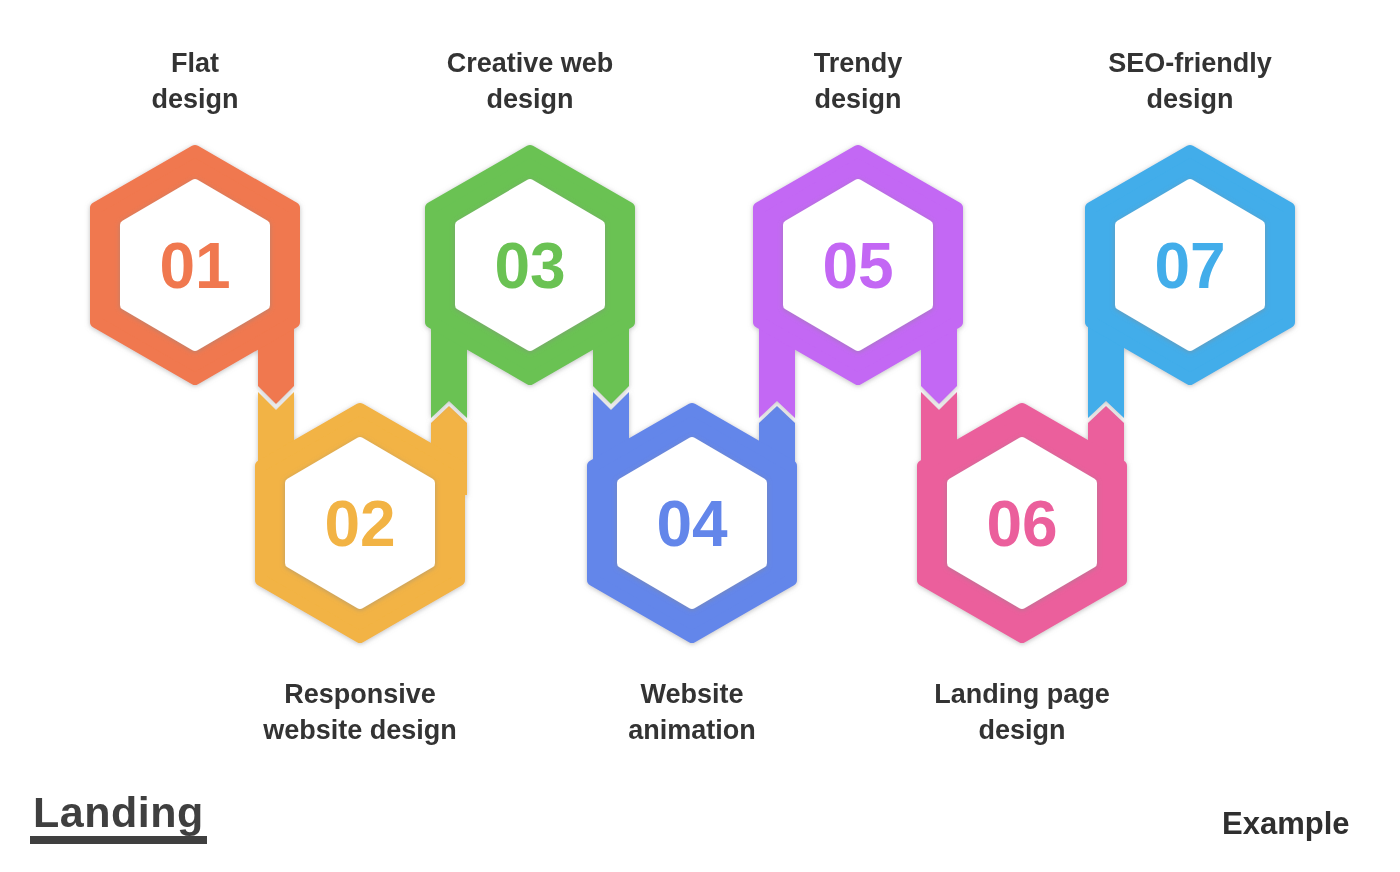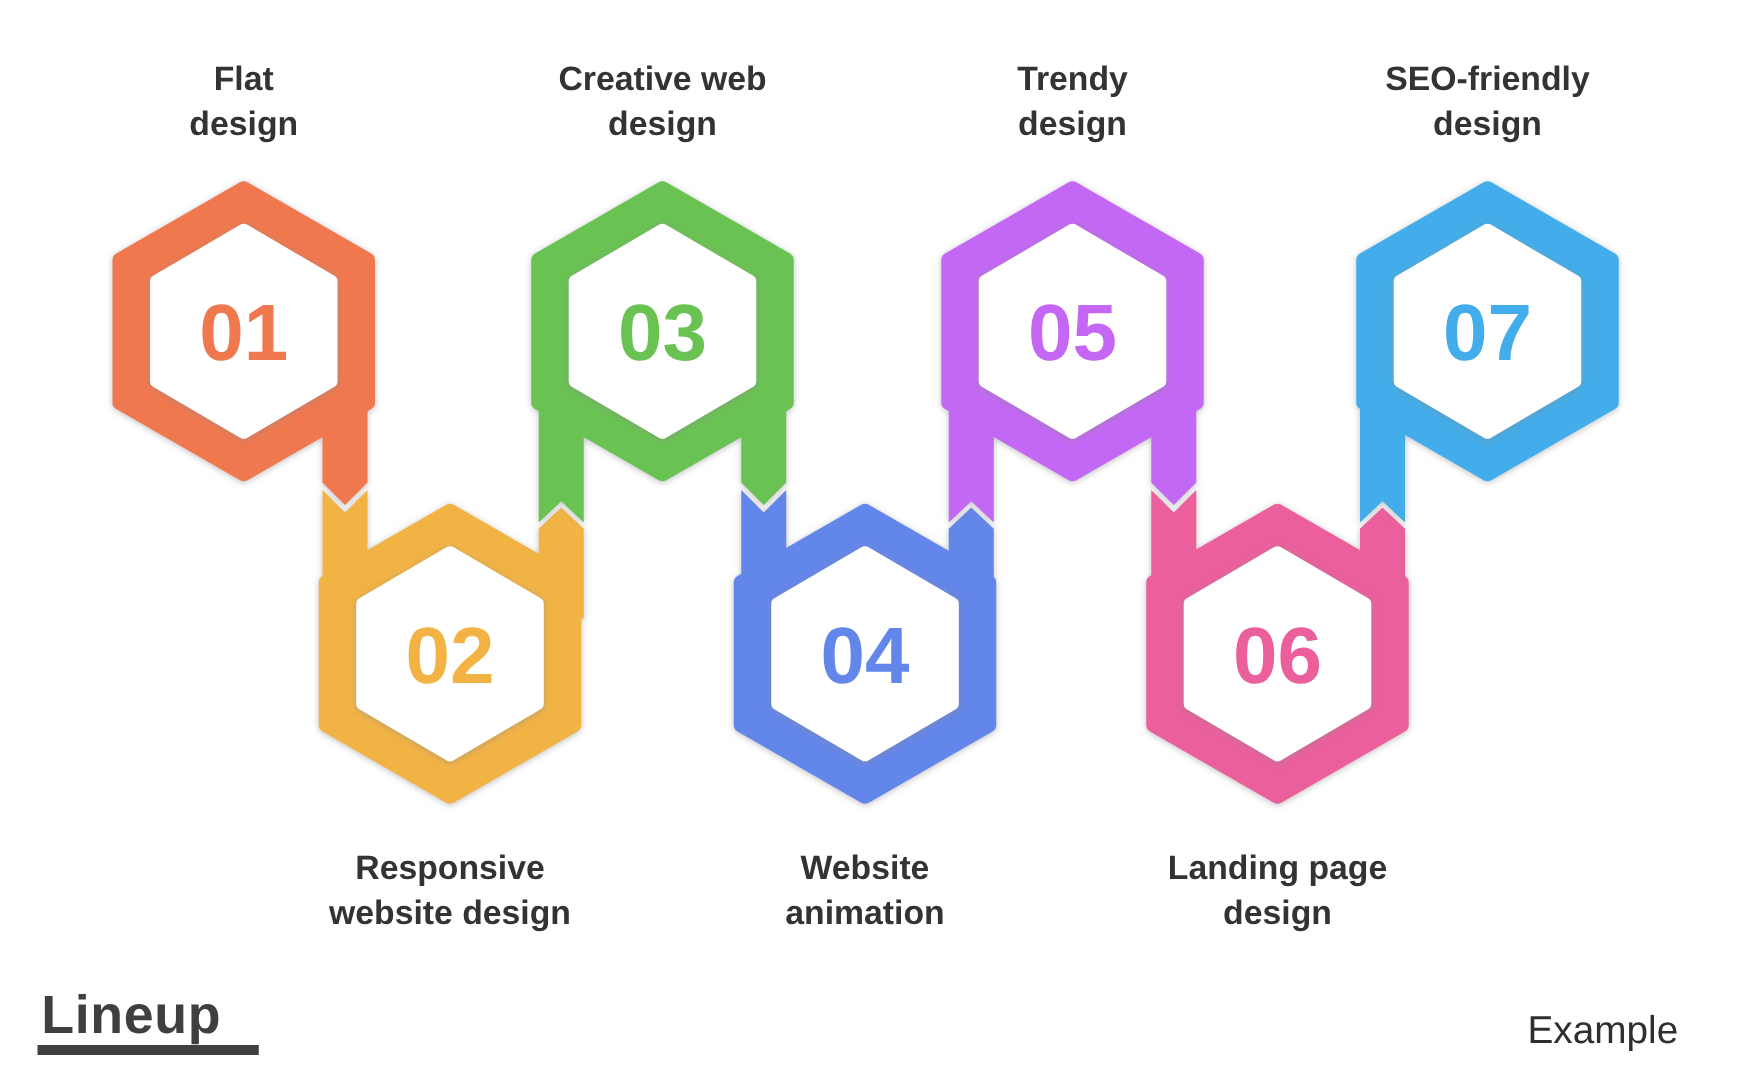--- a/index.html
+++ b/index.html
@@ -41,21 +41,21 @@
     top: 836px;
     width: 177px;
     height: 8px;
     background: #3f3f3f;
   }
   #watermark {
     position: absolute;
     left: 1222px;
     top: 806px;
     font-size: 31px;
-    font-weight: normal;
+    font-weight: bold;
     color: #2f2f2f;
   }
 </style>
 </head>
 <body>
 
 <div id="stage">
 
   <svg width="1400" height="872" viewBox="0 0 1400 872">
     <defs>
@@ -135,18 +135,18 @@
     <text class="lbl" x="360" y="703" fill="#333333">Responsive</text>
     <text class="lbl" x="360" y="739" fill="#333333">website design</text>
 
     <text class="lbl" x="692" y="703" fill="#333333">Website</text>
     <text class="lbl" x="692" y="739" fill="#333333">animation</text>
 
     <text class="lbl" x="1022" y="703" fill="#333333">Landing page</text>
     <text class="lbl" x="1022" y="739" fill="#333333">design</text>
   </svg>
 
-  <div id="brand-logo">Lineup</div>
+  <div id="brand-logo">Landing</div>
   <div id="logo-underline"></div>
 
   <div id="watermark">Example</div>
 
 </div>
 
 </body></html>

